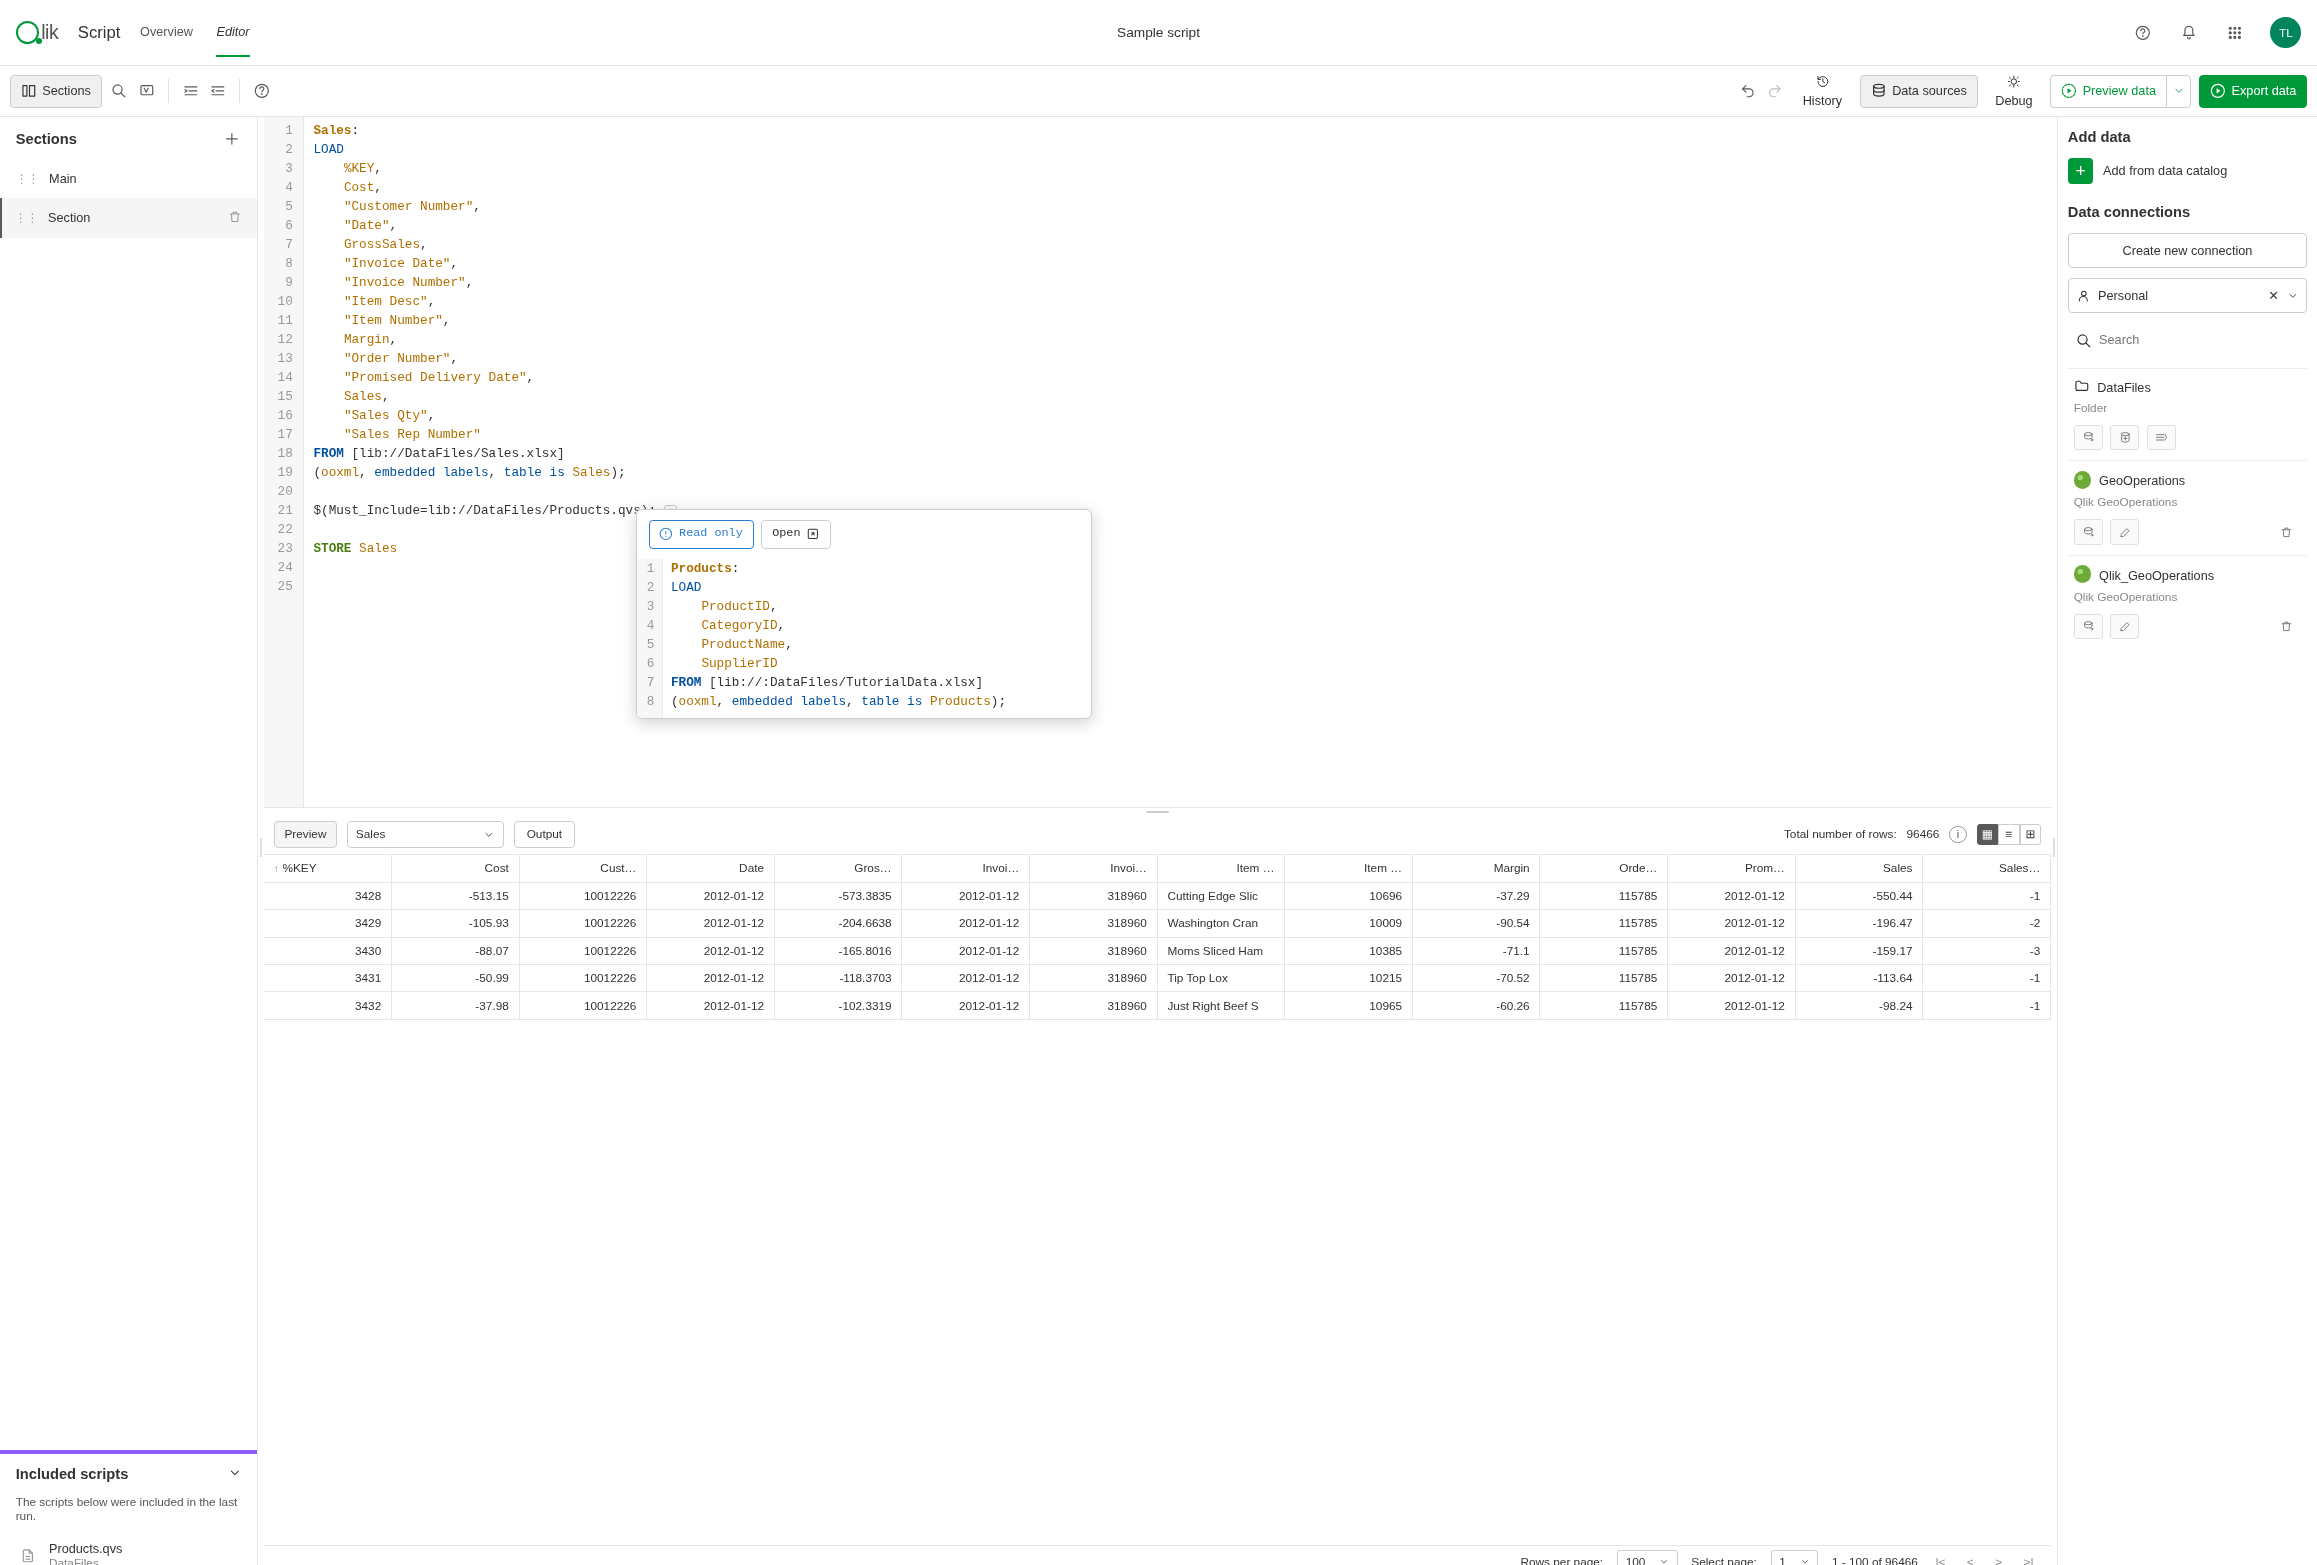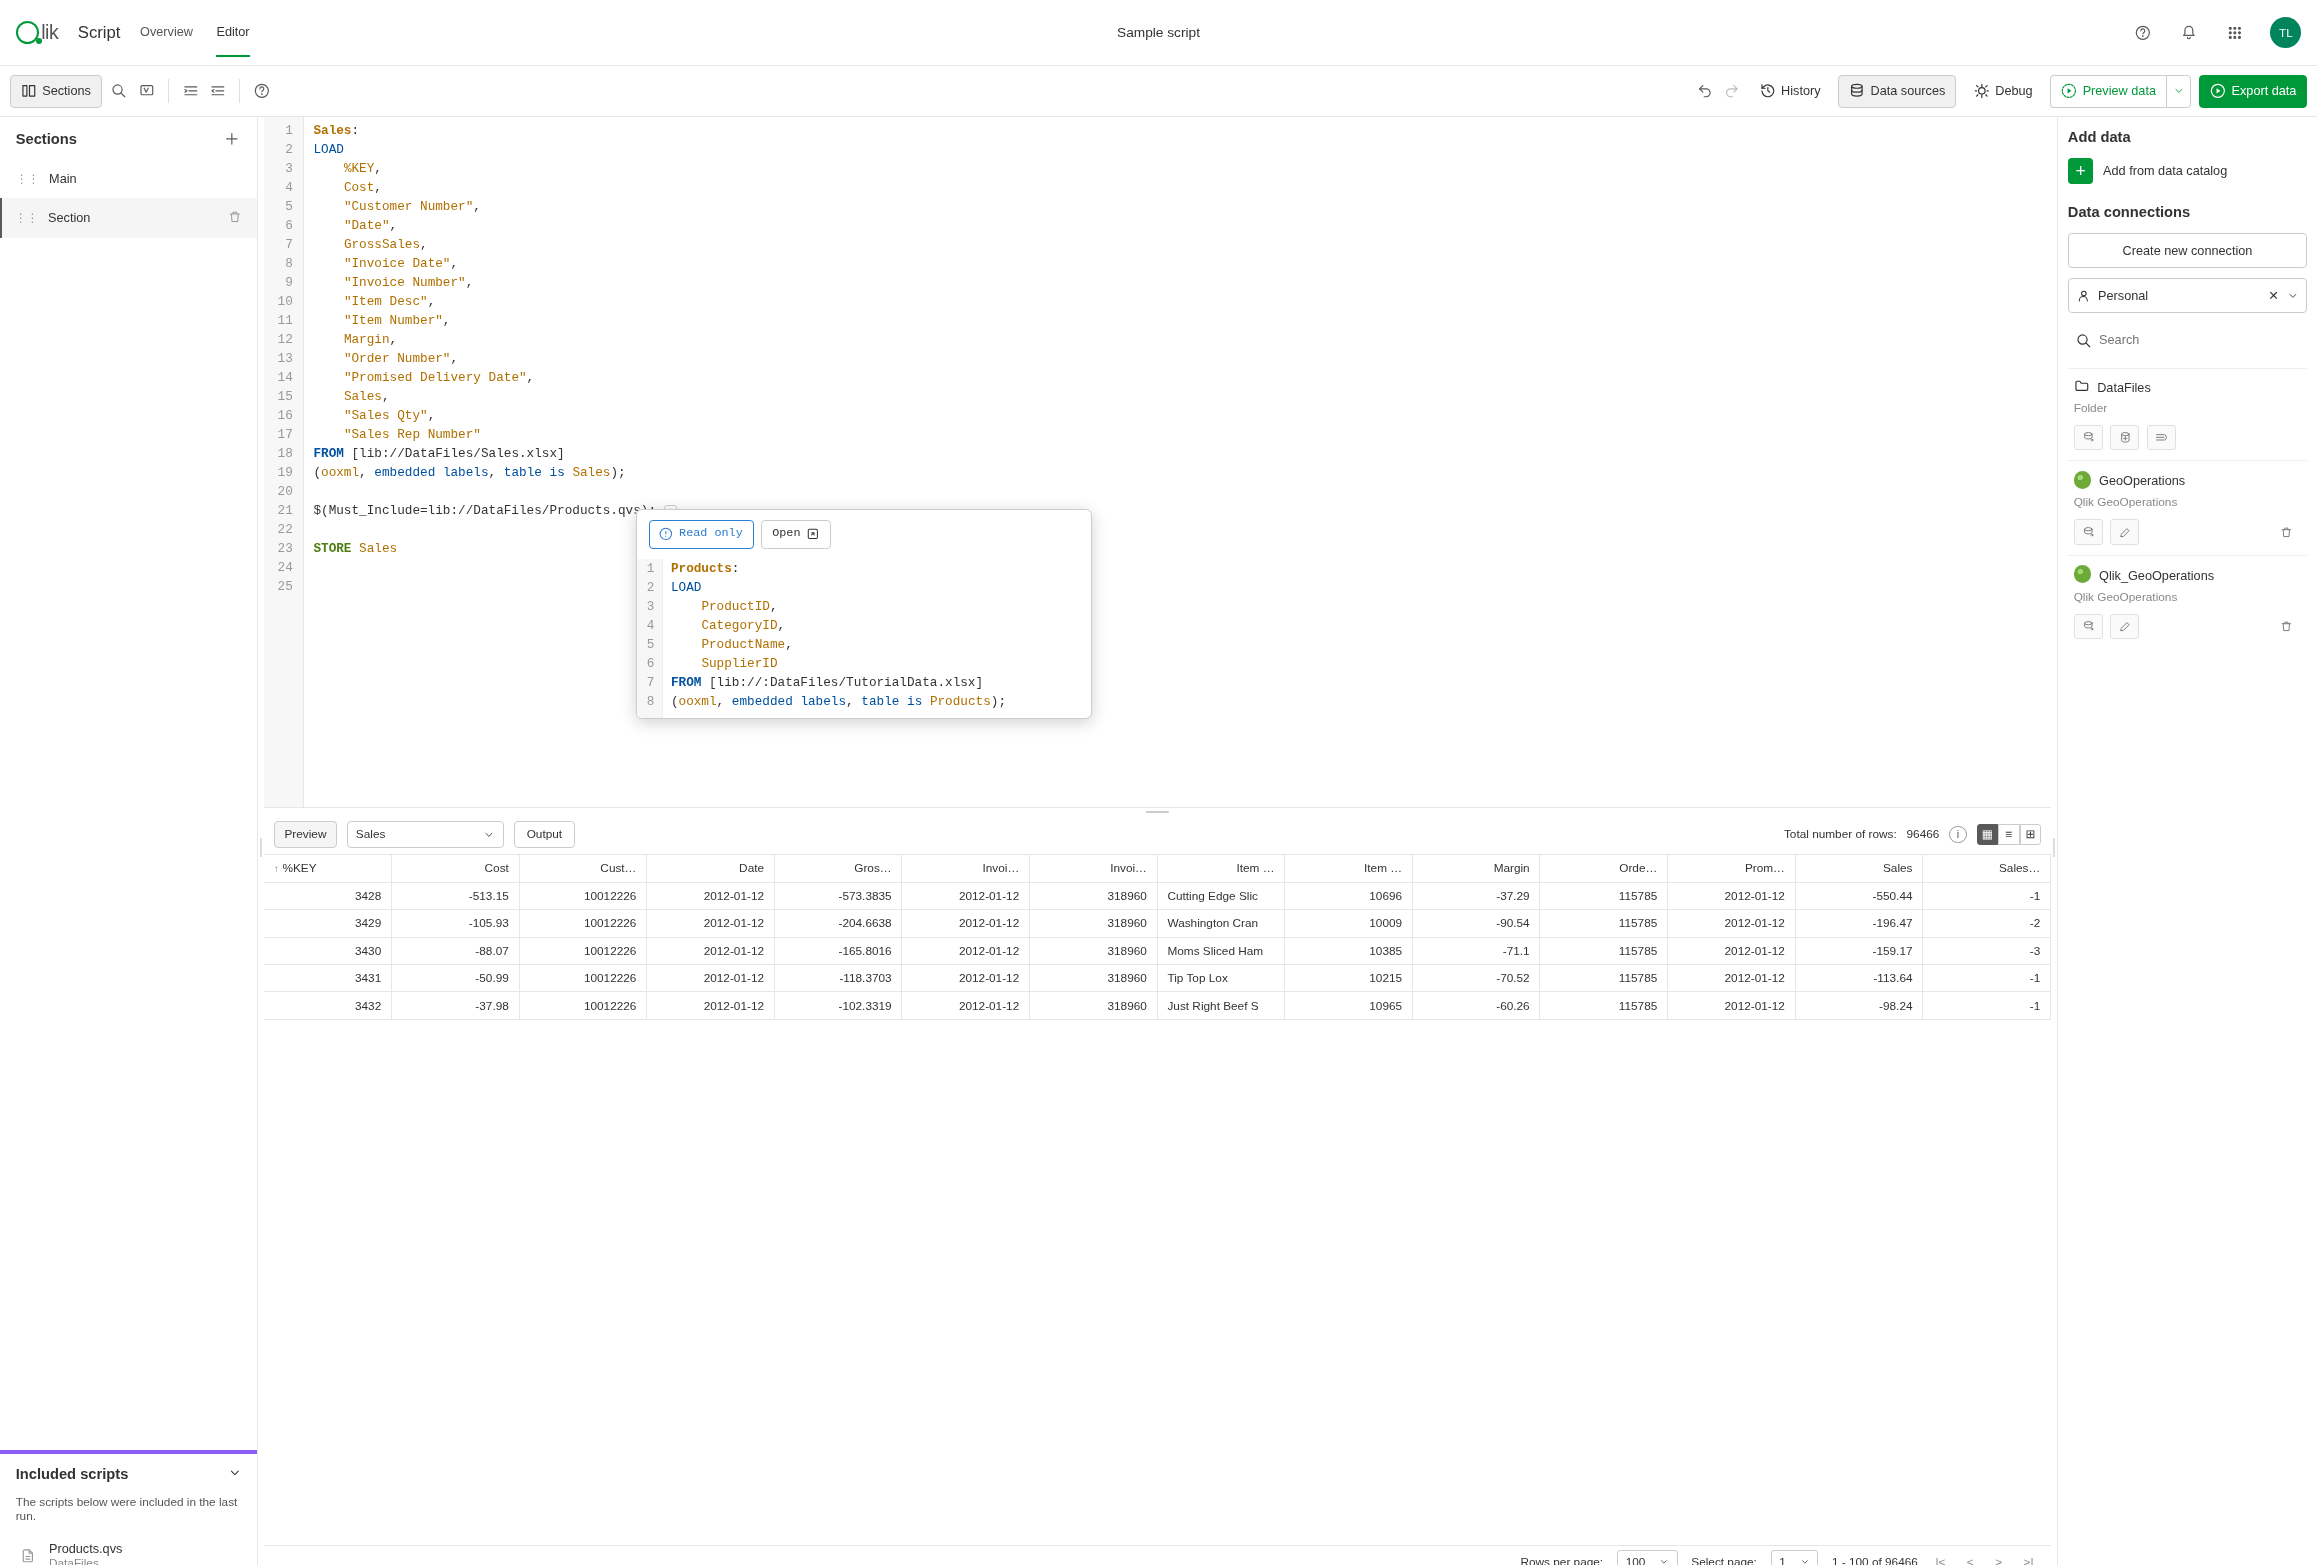--- a/index.html
+++ b/index.html
@@ -7,31 +7,31 @@
   
   
   .header { height: 66px; display: flex; align-items: center; padding: 0 15.7px; border-bottom: 1px solid #e6e6e6; position: relative; }
   .logo { display: flex; align-items: center; gap: 2px; margin-right: 19.6px; }
   .logo-mark { width: 23.5px; height: 23.5px; border: 2.9px solid #00993a; border-radius: 50%; position: relative; }
   .logo-mark::after { content: ''; position: absolute; right: -4.9px; bottom: -2px; width: 5.9px; height: 5.9px; background: #00993a; border-radius: 50%; }
   .logo-text { font-size: 19.6px; font-weight: 400; color: #555; letter-spacing: -0.5px; }
   .header-title { font-size: 16.7px; color: #333; margin-right: 19.6px; }
   .tabs { display: flex; gap: 23.5px; }
   .tab { padding: 15.7px 0; color: #555; cursor: pointer; }
-  .tab.active { border-bottom: 2.9px solid #00993a; color: #333; margin-bottom: -1px; }
+  .tab.active { border-bottom: 2.9px solid #00993a; color: #333; margin-bottom: -1px; font-style: italic; }
   .center-title { position: absolute; left: 50%; transform: translateX(-50%); font-size: 13.7px; color: #333; }
   .header-right { margin-left: auto; display: flex; align-items: center; gap: 26px; }
   .icon-btn { width: 19.6px; height: 19.6px; display: flex; align-items: center; justify-content: center; cursor: pointer; color: #595959; }
   .avatar { width: 31px; height: 31px; border-radius: 50%; background: #00845b; color: #fff; display: flex; align-items: center; justify-content: center; font-size: 11.8px; font-weight: 500; }
   
   
   .toolbar { height: 51px; display: flex; align-items: center; padding: 0 9.8px; gap: 7.8px; border-bottom: 1px solid #e6e6e6; }
   .btn { display: flex; align-items: center; gap: 5.9px; height: 33px; padding: 0 9.8px; border: 1px solid #ccc; border-radius: 3.9px; cursor: pointer; font-size: 12.7px; color: #333; background: #fff; }
   .btn.active { background: #f0f0f0; }
-  .btn.plain { border: none; }
+  .btn.plain { border: none; flex-direction: column; }
   .toolbar-divider { width: 1px; height: 23.5px; background: #e0e0e0; margin: 0 3.9px; }
   .toolbar-spacer { flex: 1; }
   .btn.green-text { color: #00993a; }
   .btn.green-fill { background: #00993a; color: #fff; border-color: #00993a; }
   
   
   .main { display: flex; height: calc(100vh - 53px - 51px); }
   .left-panel { width: 258px; display: flex; flex-direction: column; border-right: 1px solid #e6e6e6; flex-shrink: 0; }
   .panel-header { display: flex; align-items: center; justify-content: space-between; padding: 11.8px 15.7px; }
   .panel-header h3 { font-size: 14.7px; font-weight: 600; }

